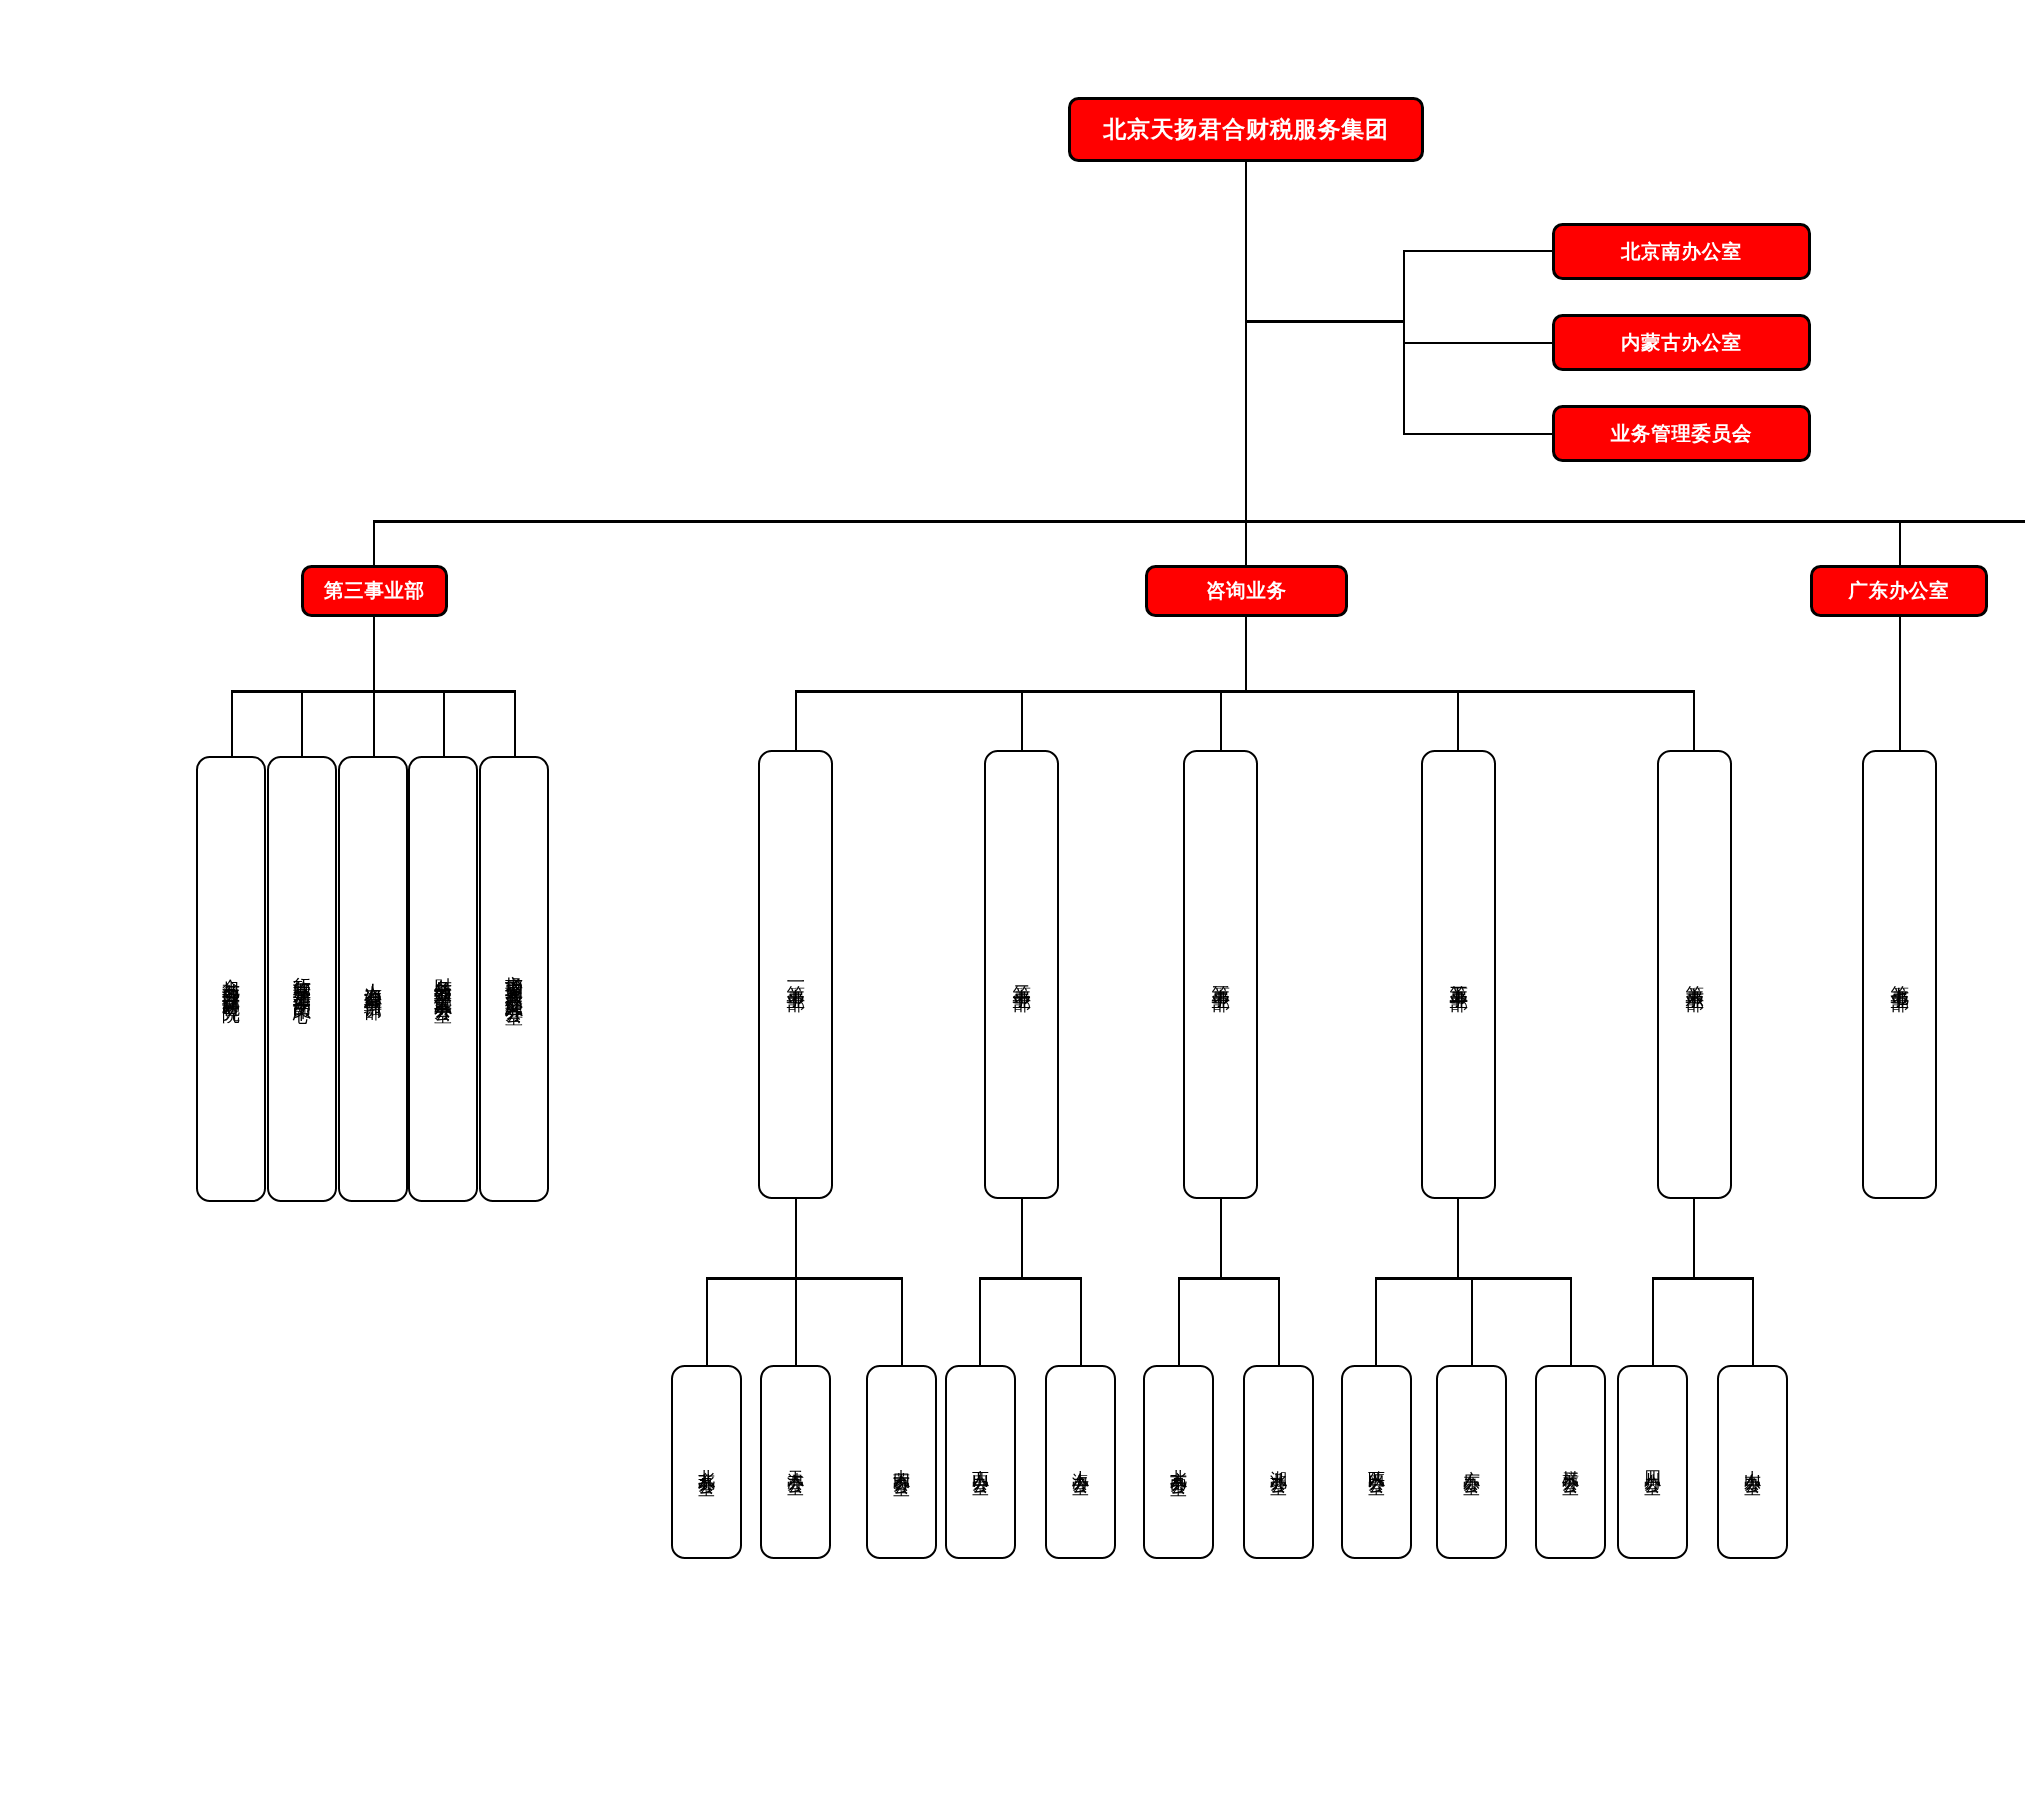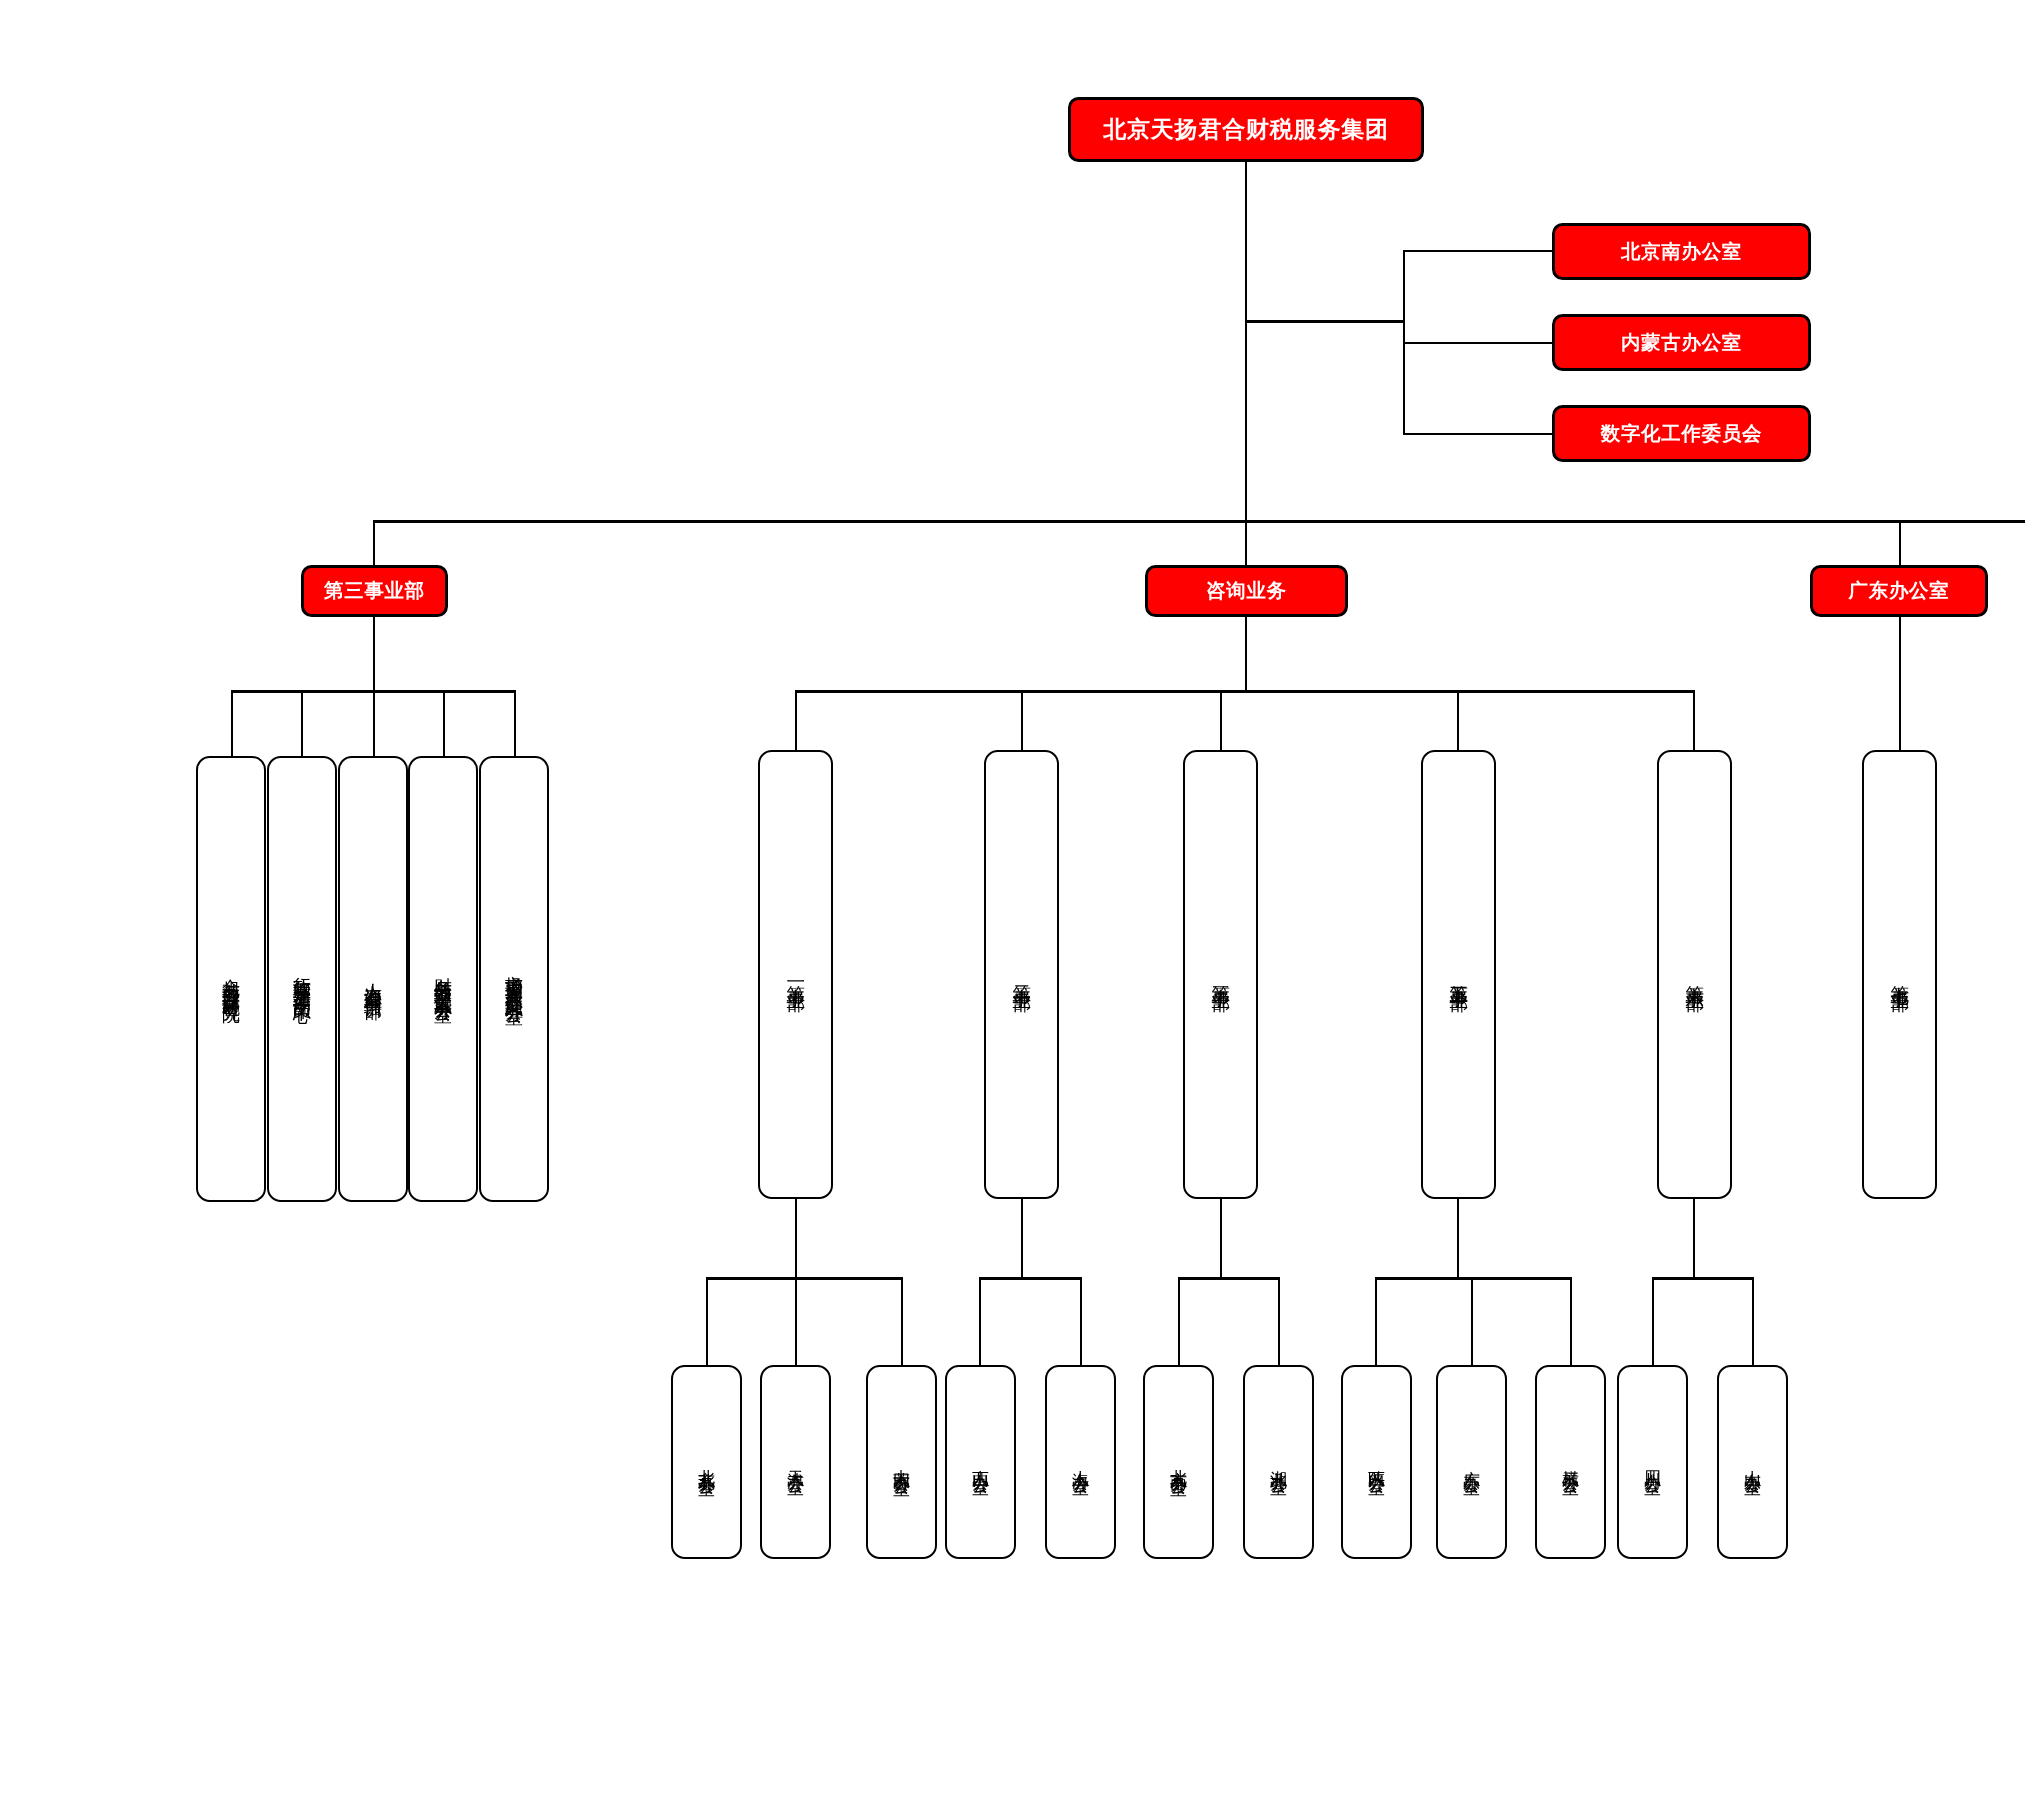--- a/index.html
+++ b/index.html
@@ -110,21 +110,21 @@
     <span>北京天扬君合财税服务集团</span>
   </div>
 
   <div class="node red" style="left:1552px;top:223px;width:259px;height:57px;font-size:19.4px;">
     <span>北京南办公室</span>
   </div>
   <div class="node red" style="left:1552px;top:314px;width:259px;height:57px;font-size:19.4px;">
     <span>内蒙古办公室</span>
   </div>
   <div class="node red" style="left:1552px;top:405px;width:259px;height:57px;font-size:19.4px;">
-    <span>数字化工作委员会</span>
+    <span>业务管理委员会</span>
   </div>
 
   <div class="node red" style="left:301px;top:565px;width:147px;height:52px;font-size:19.4px;">
     <span>第三事业部</span>
   </div>
   <div class="node red" style="left:1145px;top:565px;width:203px;height:52px;font-size:19.4px;">
     <span>咨询业务</span>
   </div>
   <div class="node red" style="left:1810px;top:565px;width:178px;height:52px;font-size:19.4px;">
     <span>广东办公室</span>

